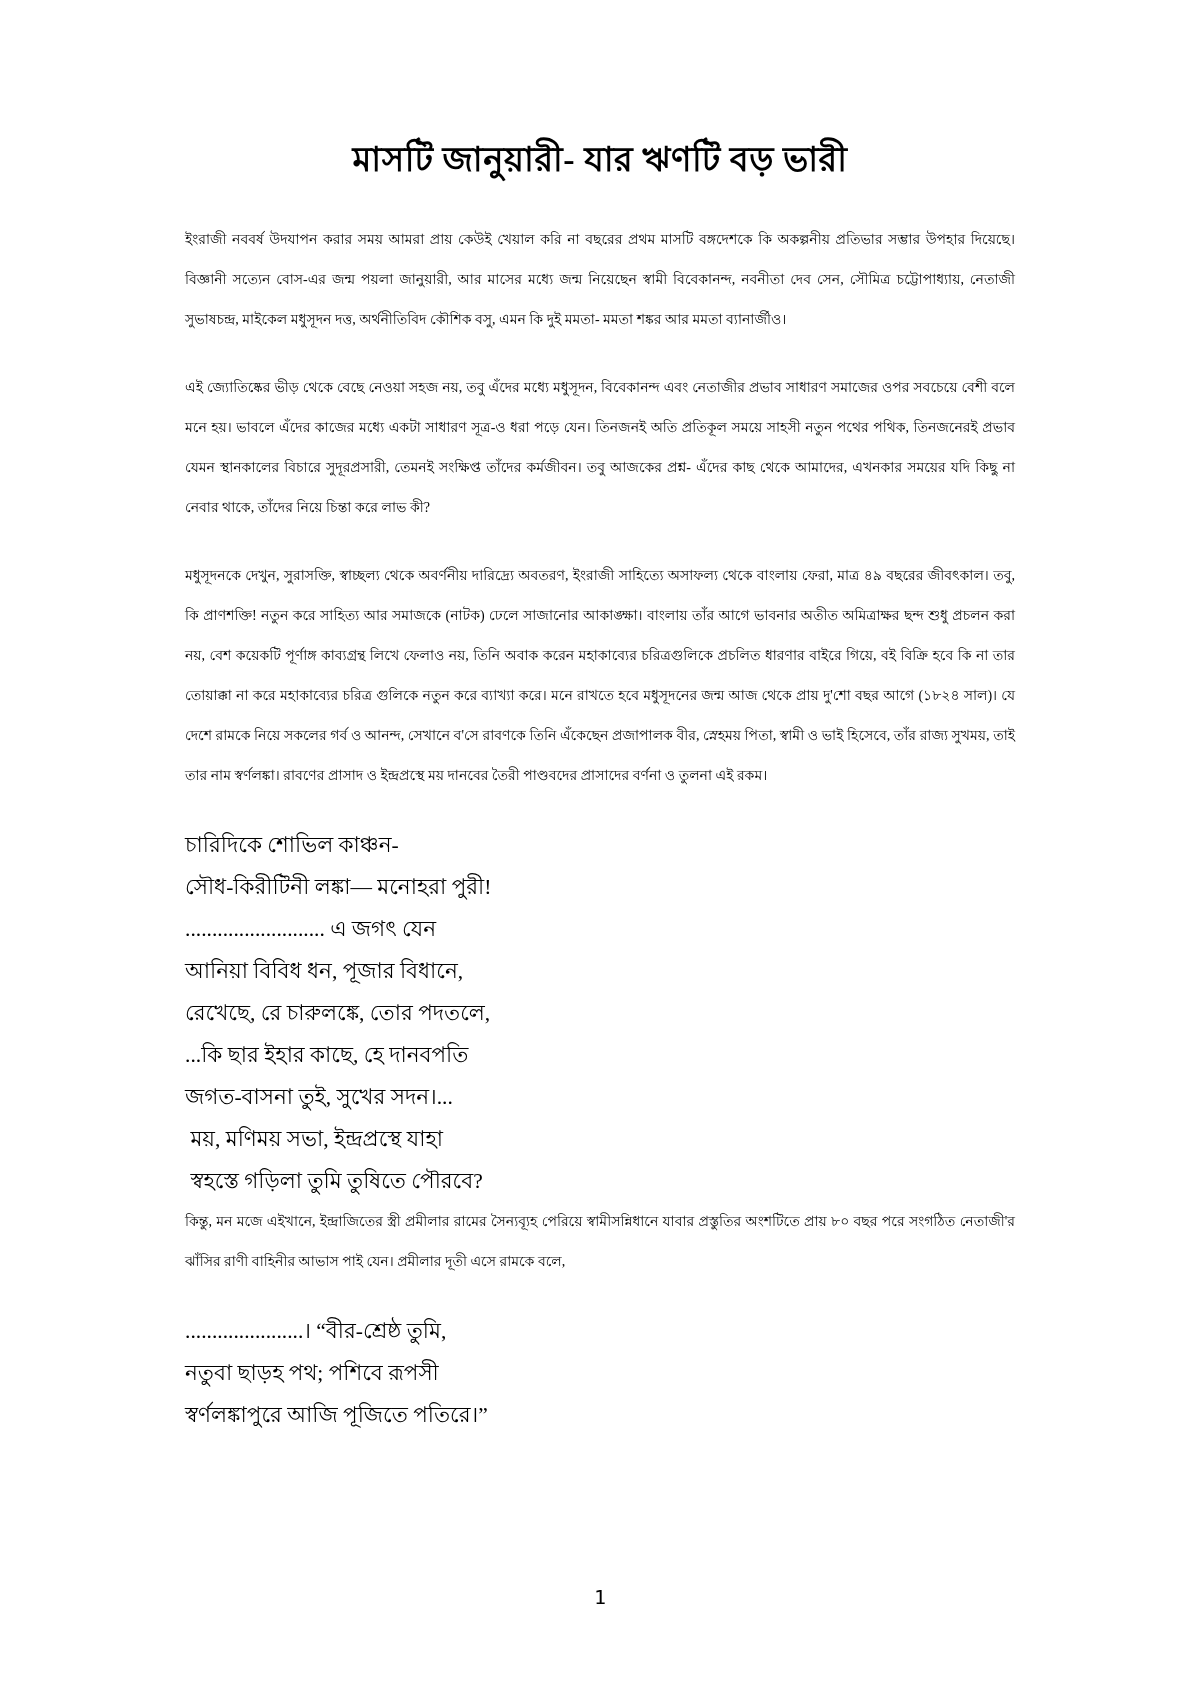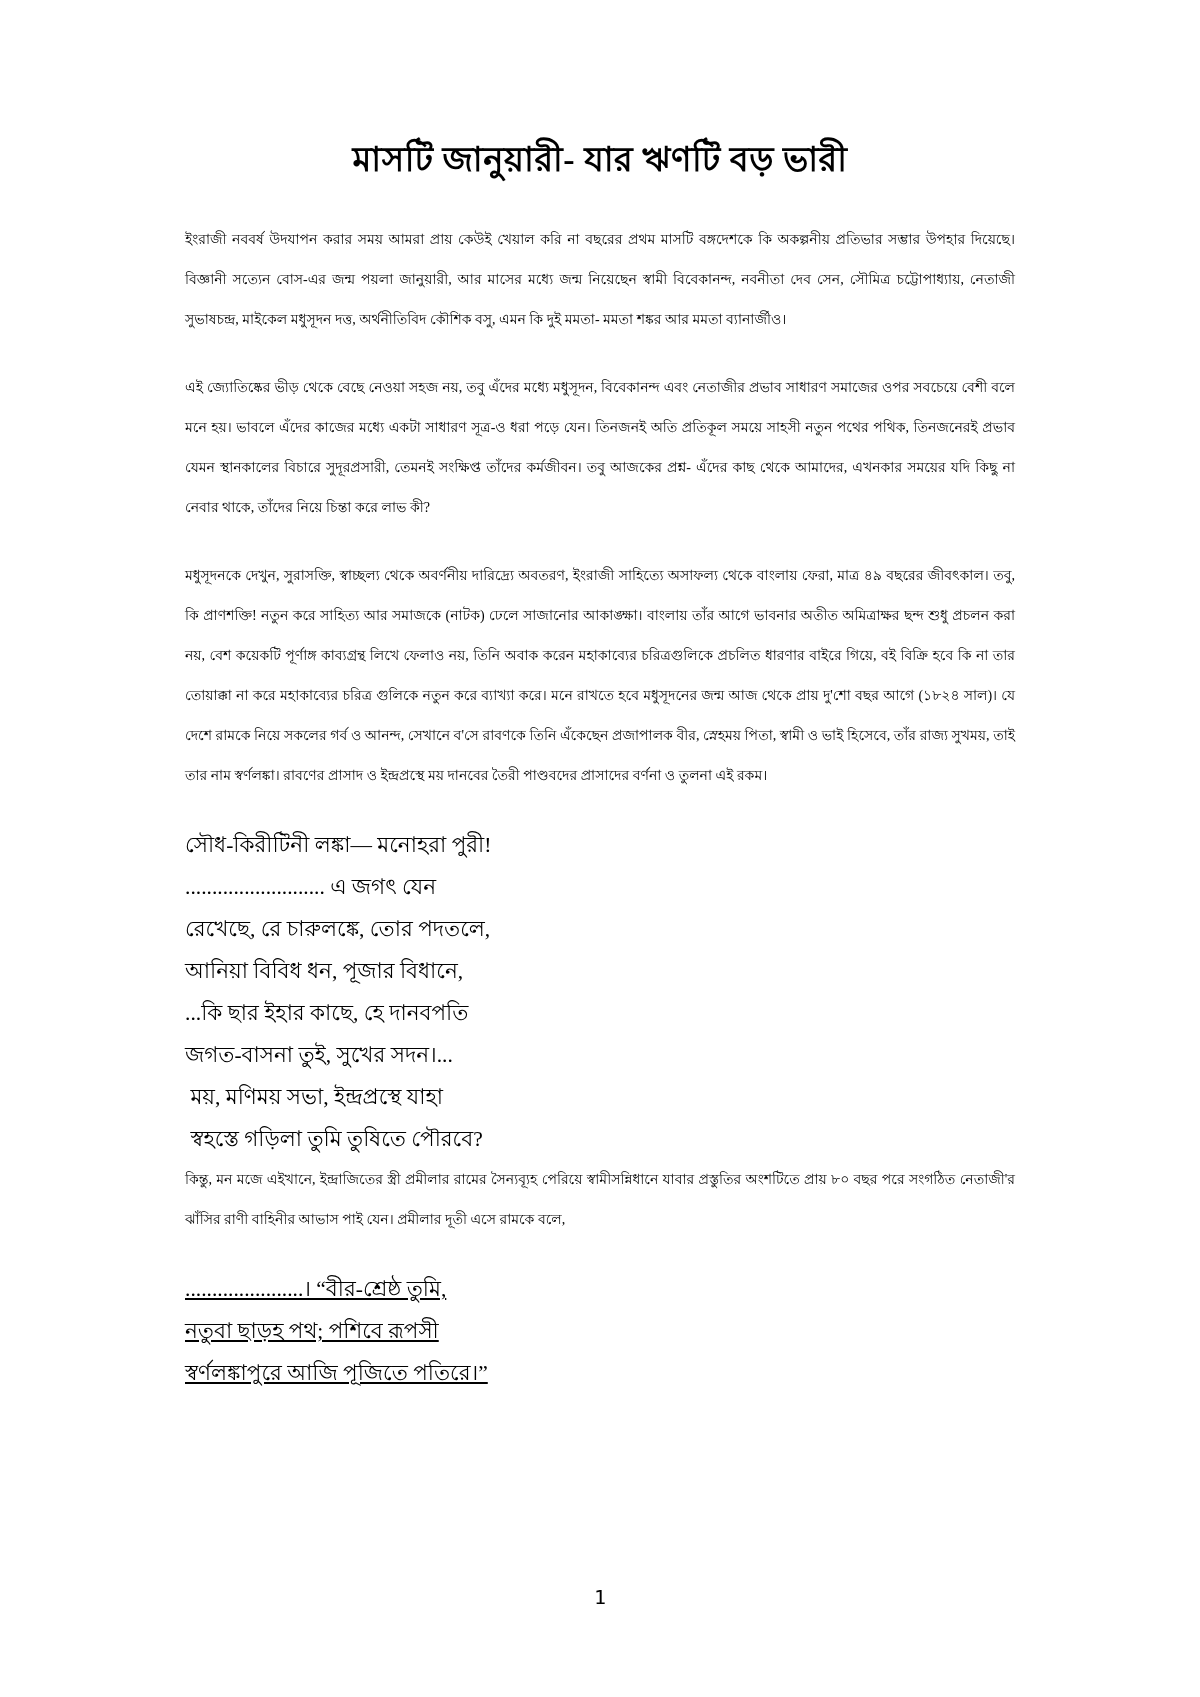--- a/index.html
+++ b/index.html
@@ -43,21 +43,20 @@
     margin: 0;
   }
   .poem.first {
     margin-top: 14px;
   }
   .poem-line {
     white-space: pre-wrap;
   }
   .poem.second {
     margin-top: 28px;
-    text-decoration: underline;
   }
   .page-number {
     position: absolute;
     bottom: 88px;
     left: 0;
     width: 100%;
     text-align: center;
     font-size: 20px;
     font-family: "DejaVu Sans Mono", "Liberation Mono", monospace;
   }
@@ -69,24 +68,25 @@
 
   <h1 class="doc-title">মাসটি জানুয়ারী- যার ঋণটি বড় ভারী</h1>
 
   <p class="para">ইংরাজী নববর্ষ উদযাপন করার সময় আমরা প্রায় কেউই খেয়াল করি না বছরের প্রথম মাসটি বঙ্গদেশকে কি অকল্পনীয় প্রতিভার সম্ভার উপহার দিয়েছে। বিজ্ঞানী সত্যেন বোস-এর জন্ম পয়লা জানুয়ারী, আর মাসের মধ্যে জন্ম নিয়েছেন স্বামী বিবেকানন্দ, নবনীতা দেব সেন, সৌমিত্র চট্টোপাধ্যায়, নেতাজী সুভাষচন্দ্র, মাইকেল মধুসূদন দত্ত, অর্থনীতিবিদ কৌশিক বসু, এমন কি দুই মমতা- মমতা শঙ্কর আর মমতা ব্যানার্জীও।</p>
 
   <p class="para">এই জ্যোতিষ্কের ভীড় থেকে বেছে নেওয়া সহজ নয়, তবু এঁদের মধ্যে মধুসূদন, বিবেকানন্দ এবং নেতাজীর প্রভাব সাধারণ সমাজের ওপর সবচেয়ে বেশী বলে মনে হয়। ভাবলে এঁদের কাজের মধ্যে একটা সাধারণ সূত্র-ও ধরা পড়ে যেন। তিনজনই অতি প্রতিকূল সময়ে সাহসী নতুন পথের পথিক, তিনজনেরই প্রভাব যেমন স্থানকালের বিচারে সুদূরপ্রসারী, তেমনই সংক্ষিপ্ত তাঁদের কর্মজীবন। তবু আজকের প্রশ্ন- এঁদের কাছ থেকে আমাদের, এখনকার সময়ের যদি কিছু না নেবার থাকে, তাঁদের নিয়ে চিন্তা করে লাভ কী?</p>
 
   <p class="para">মধুসূদনকে দেখুন, সুরাসক্তি, স্বাচ্ছল্য থেকে অবর্ণনীয় দারিদ্র্যে অবতরণ, ইংরাজী সাহিত্যে অসাফল্য থেকে বাংলায় ফেরা, মাত্র ৪৯ বছরের জীবৎকাল। তবু, কি প্রাণশক্তি! নতুন করে সাহিত্য আর সমাজকে (নাটক) ঢেলে সাজানোর আকাঙ্ক্ষা। বাংলায় তাঁর আগে ভাবনার অতীত অমিত্রাক্ষর ছন্দ শুধু প্রচলন করা নয়, বেশ কয়েকটি পূর্ণাঙ্গ কাব্যগ্রন্থ লিখে ফেলাও নয়, তিনি অবাক করেন মহাকাব্যের চরিত্রগুলিকে প্রচলিত ধারণার বাইরে গিয়ে, বই বিক্রি হবে কি না তার তোয়াক্কা না করে মহাকাব্যের চরিত্র গুলিকে নতুন করে ব্যাখ্যা করে। মনে রাখতে হবে মধুসূদনের জন্ম আজ থেকে প্রায় দু'শো বছর আগে (১৮২৪ সাল)। যে দেশে রামকে নিয়ে সকলের গর্ব ও আনন্দ, সেখানে ব'সে রাবণকে তিনি এঁকেছেন প্রজাপালক বীর, স্নেহময় পিতা, স্বামী ও ভাই হিসেবে, তাঁর রাজ্য সুখময়, তাই তার নাম স্বর্ণলঙ্কা। রাবণের প্রাসাদ ও ইন্দ্রপ্রস্থে ময় দানবের তৈরী পাণ্ডবদের প্রাসাদের বর্ণনা ও তুলনা এই রকম।</p>
 
   <div class="poem first">
+    <div class="poem-line">চারিদিকে শোভিল কাঞ্চন-</div>
     <div class="poem-line">সৌধ-কিরীটিনী লঙ্কা— মনোহরা পুরী!</div>
     <div class="poem-line">.......................... এ জগৎ যেন</div>
+    <div class="poem-line">আনিয়া বিবিধ ধন, পূজার বিধানে,</div>
     <div class="poem-line">রেখেছে, রে চারুলঙ্কে, তোর পদতলে,</div>
-    <div class="poem-line">আনিয়া বিবিধ ধন, পূজার বিধানে,</div>
     <div class="poem-line">...কি ছার ইহার কাছে, হে দানবপতি</div>
     <div class="poem-line">জগত-বাসনা তুই, সুখের সদন।...</div>
     <div class="poem-line"> ময়, মণিময় সভা, ইন্দ্রপ্রস্থে যাহা</div>
     <div class="poem-line"> স্বহস্তে গড়িলা তুমি তুষিতে পৌরবে?</div>
   </div>
 
   <p class="para no-gap">কিন্তু, মন মজে এইখানে, ইন্দ্রাজিতের স্ত্রী প্রমীলার রামের সৈন্যব্যূহ পেরিয়ে স্বামীসন্নিধানে যাবার প্রস্তুতির অংশটিতে প্রায় ৮০ বছর পরে সংগঠিত নেতাজী'র ঝাঁসির রাণী বাহিনীর আভাস পাই যেন। প্রমীলার দূতী এসে রামকে বলে,</p>
 
   <div class="poem second">
     <div class="poem-line">......................। “বীর-শ্রেষ্ঠ তুমি,</div>

